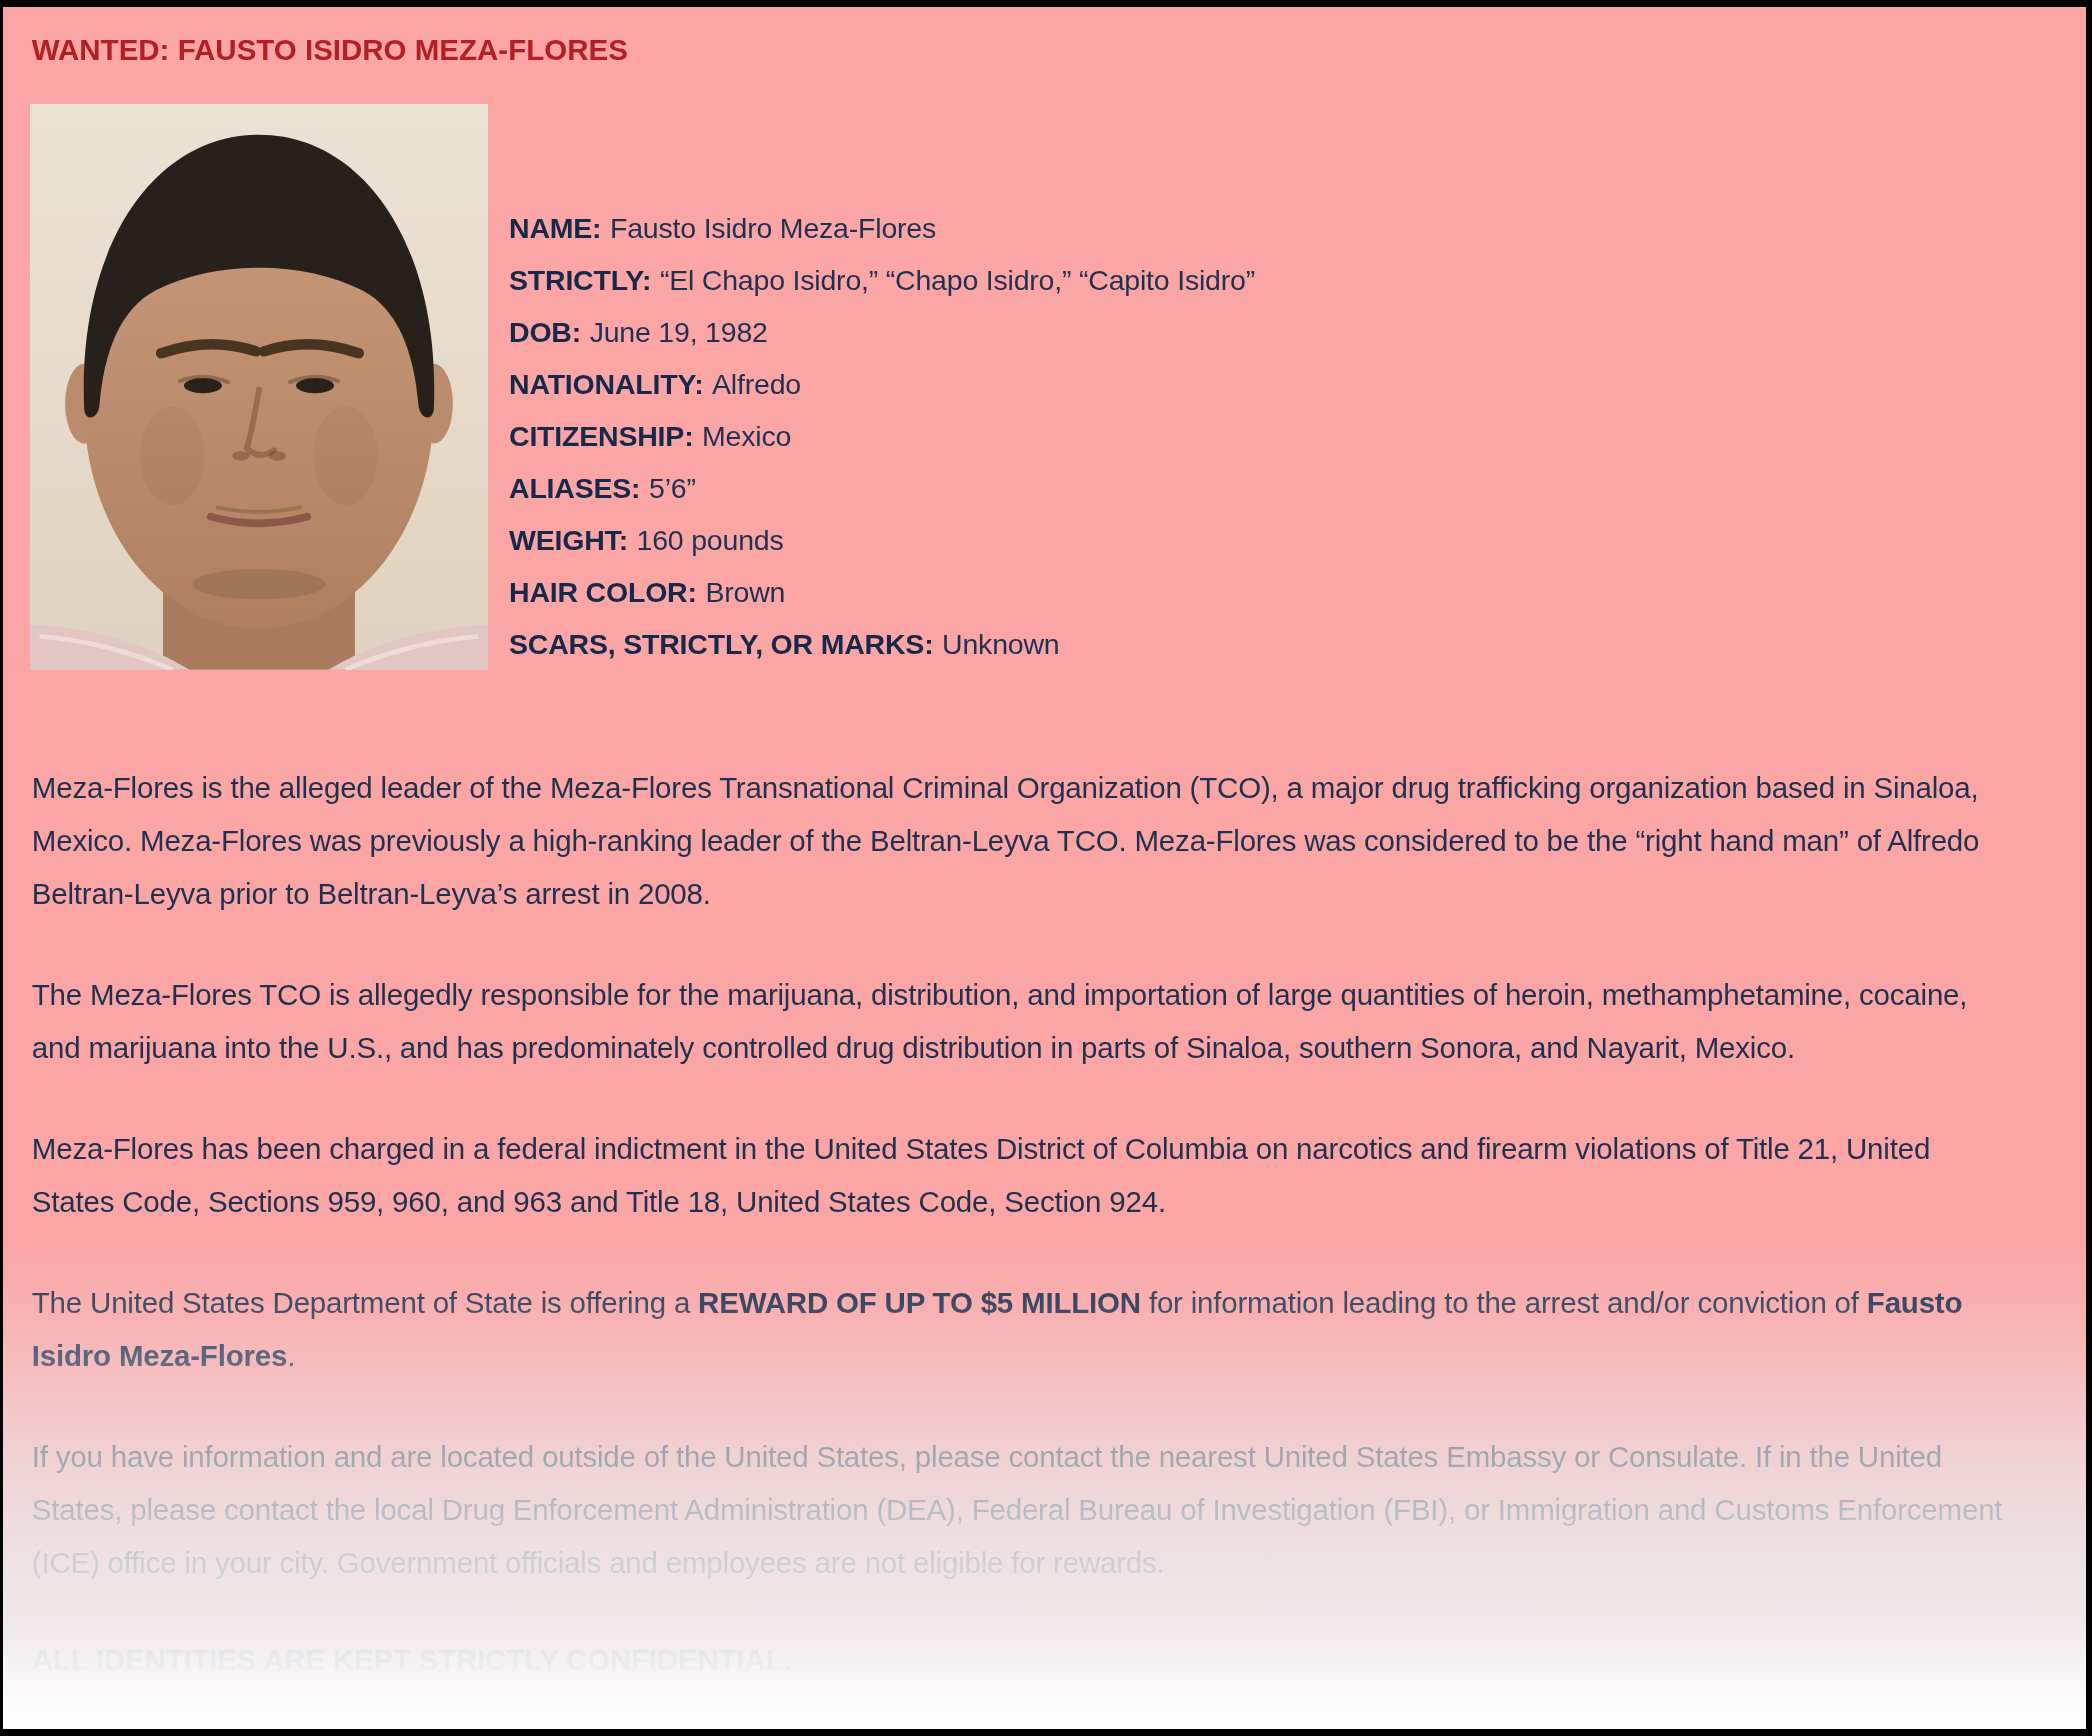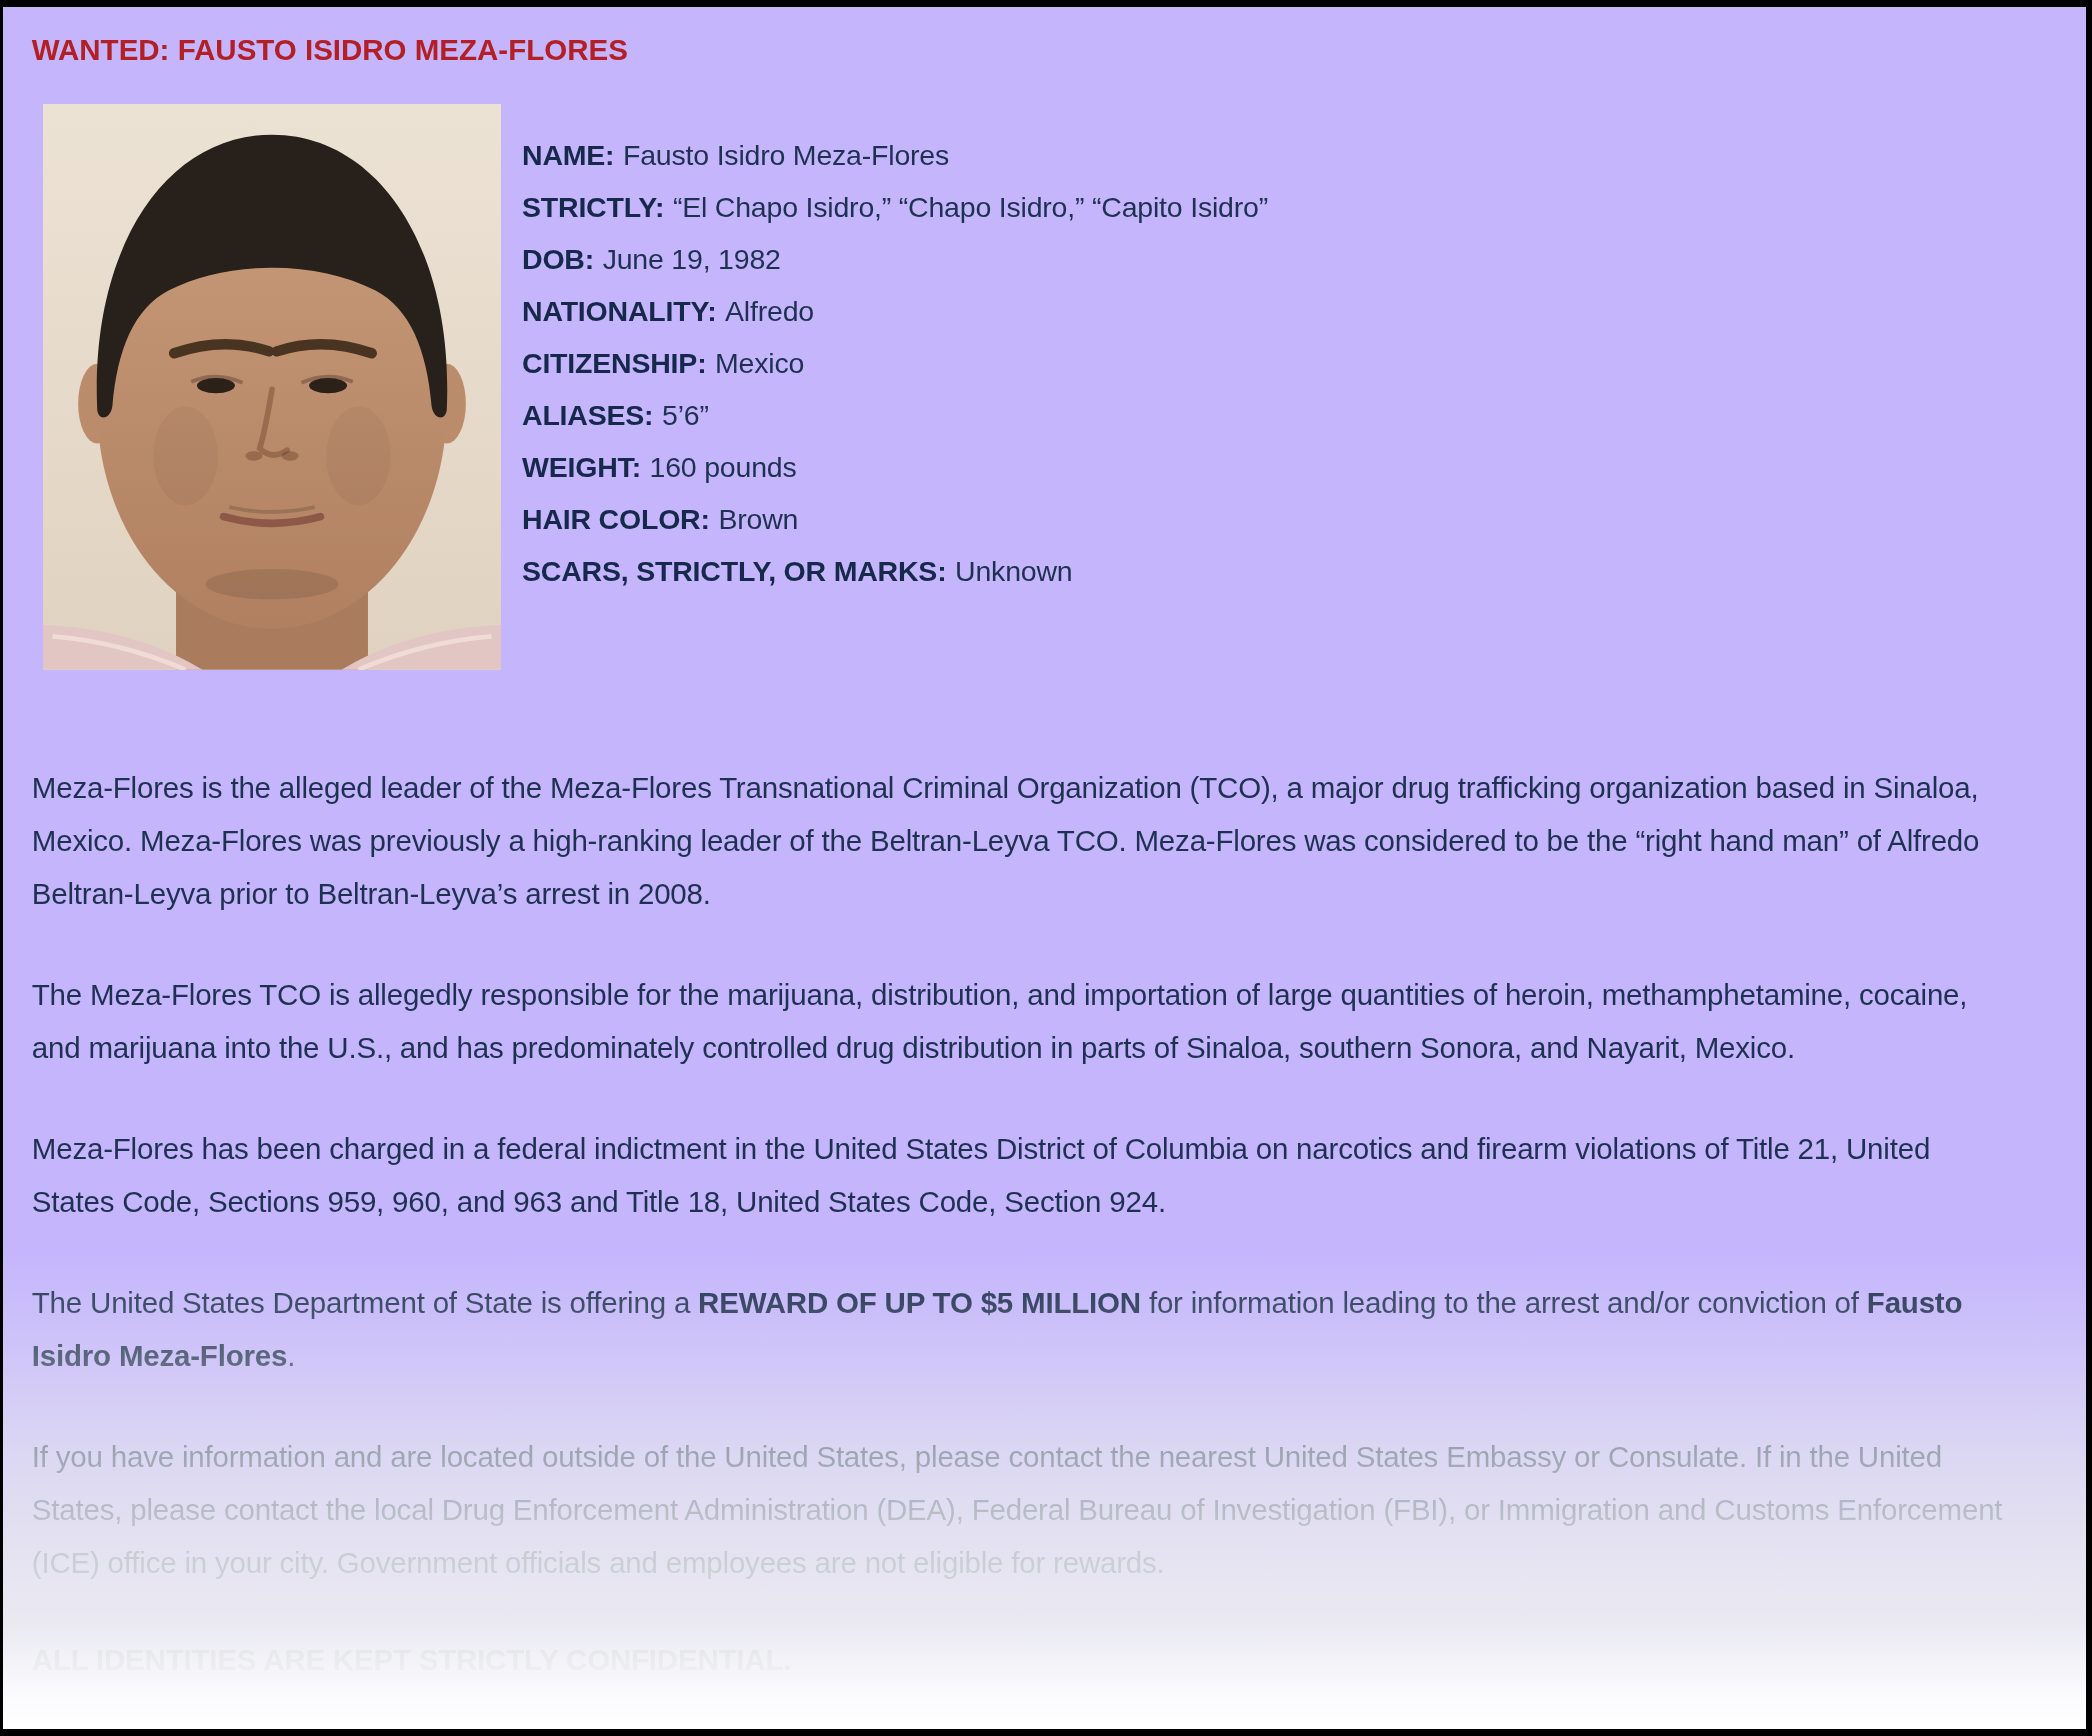--- a/index.html
+++ b/index.html
@@ -2,36 +2,36 @@
 <html style="font-size:15px"><head>
 <meta charset="utf-8">
 <style>
   html,body{margin:0;padding:0;background:#fff;}
   .page{
     position:relative;
     width:2092px;height:1737px;
     box-sizing:border-box;
     border-style:solid;border-color:#000;
     border-width:7.6px 6.7px 8.6px 3.8px;
-    background:#c4b5fd;
+    background:#fca5a5;
     overflow:hidden;
     font-family:"Liberation Sans", sans-serif;
     color:#1f3150;
   }
   .content{padding:17px 57px 0 25px;}
   h1.title{
     margin:7.6px 0 0 3.8px;
     font-size:29.5px;line-height:36px;
     font-weight:700;
     color:#b21f24;
     letter-spacing:0;
   }
   .top-section{
-    display:flex;flex-direction:row;align-items:flex-start;
-    margin-top:36px;margin-left:15px;
+    display:flex;flex-direction:row;align-items:flex-end;
+    margin-top:36px;margin-left:2px;
   }
   .photo{
     width:458px;height:566px;flex:0 0 auto;
     background:#e8ddd0;
   }
   .photo svg{display:block;width:458px;height:566px;}
   .details{
     list-style:none;margin:0;padding:25px 0 0 21px;
   }
   .details li{

